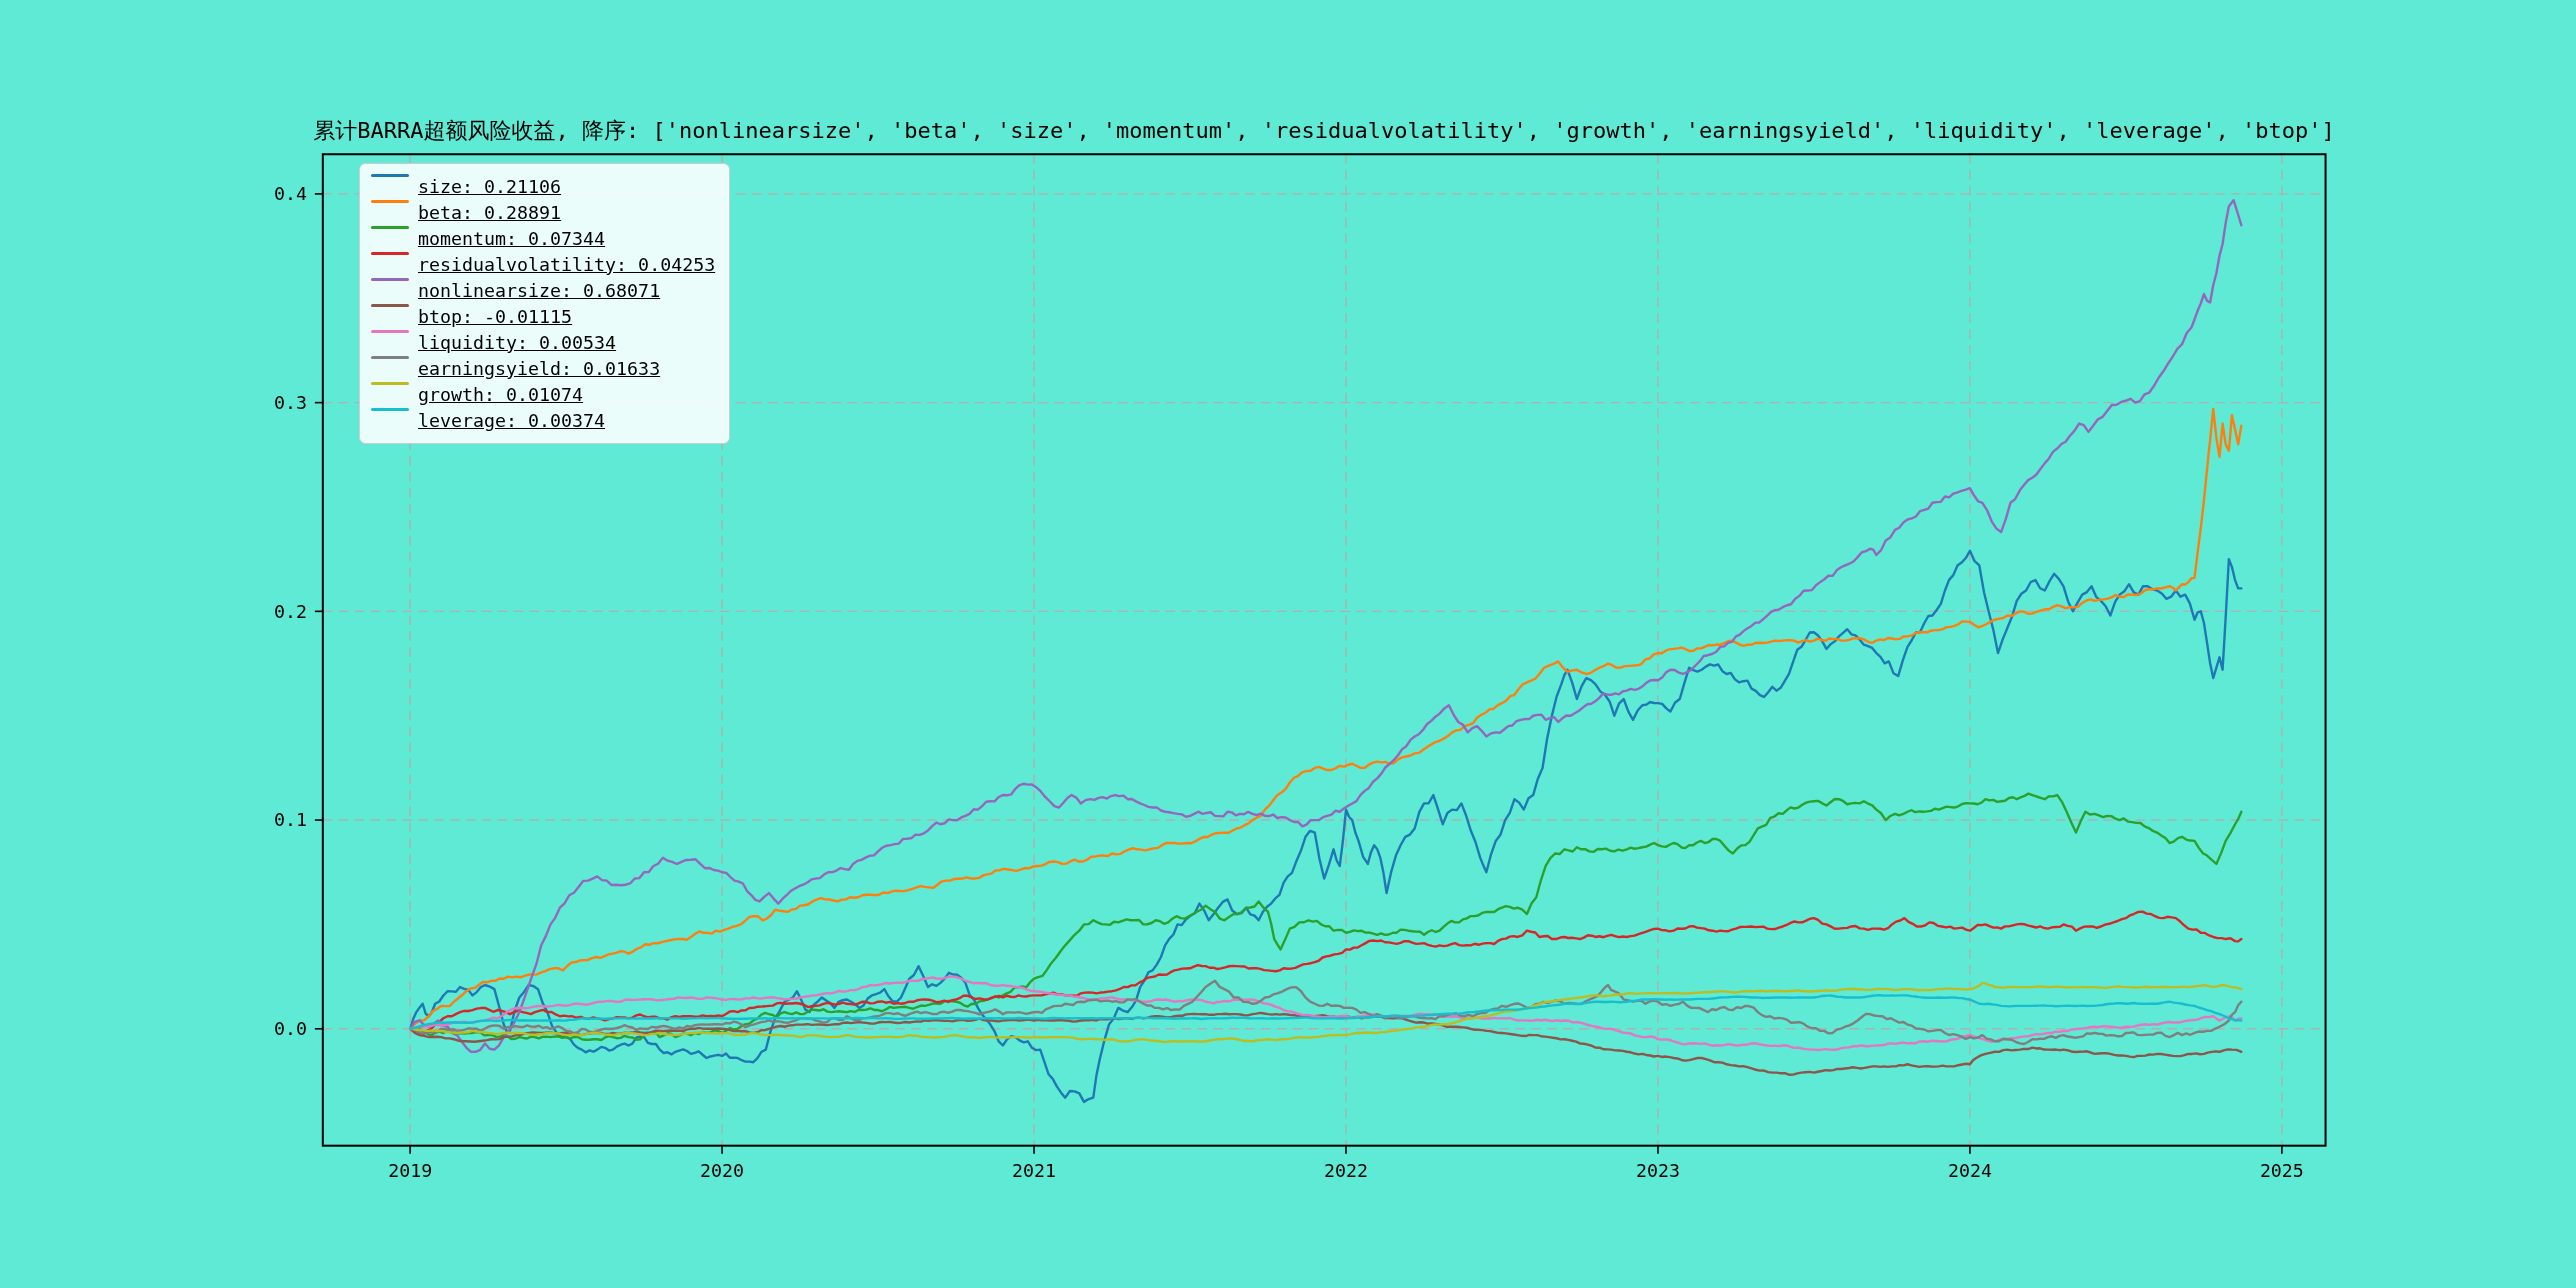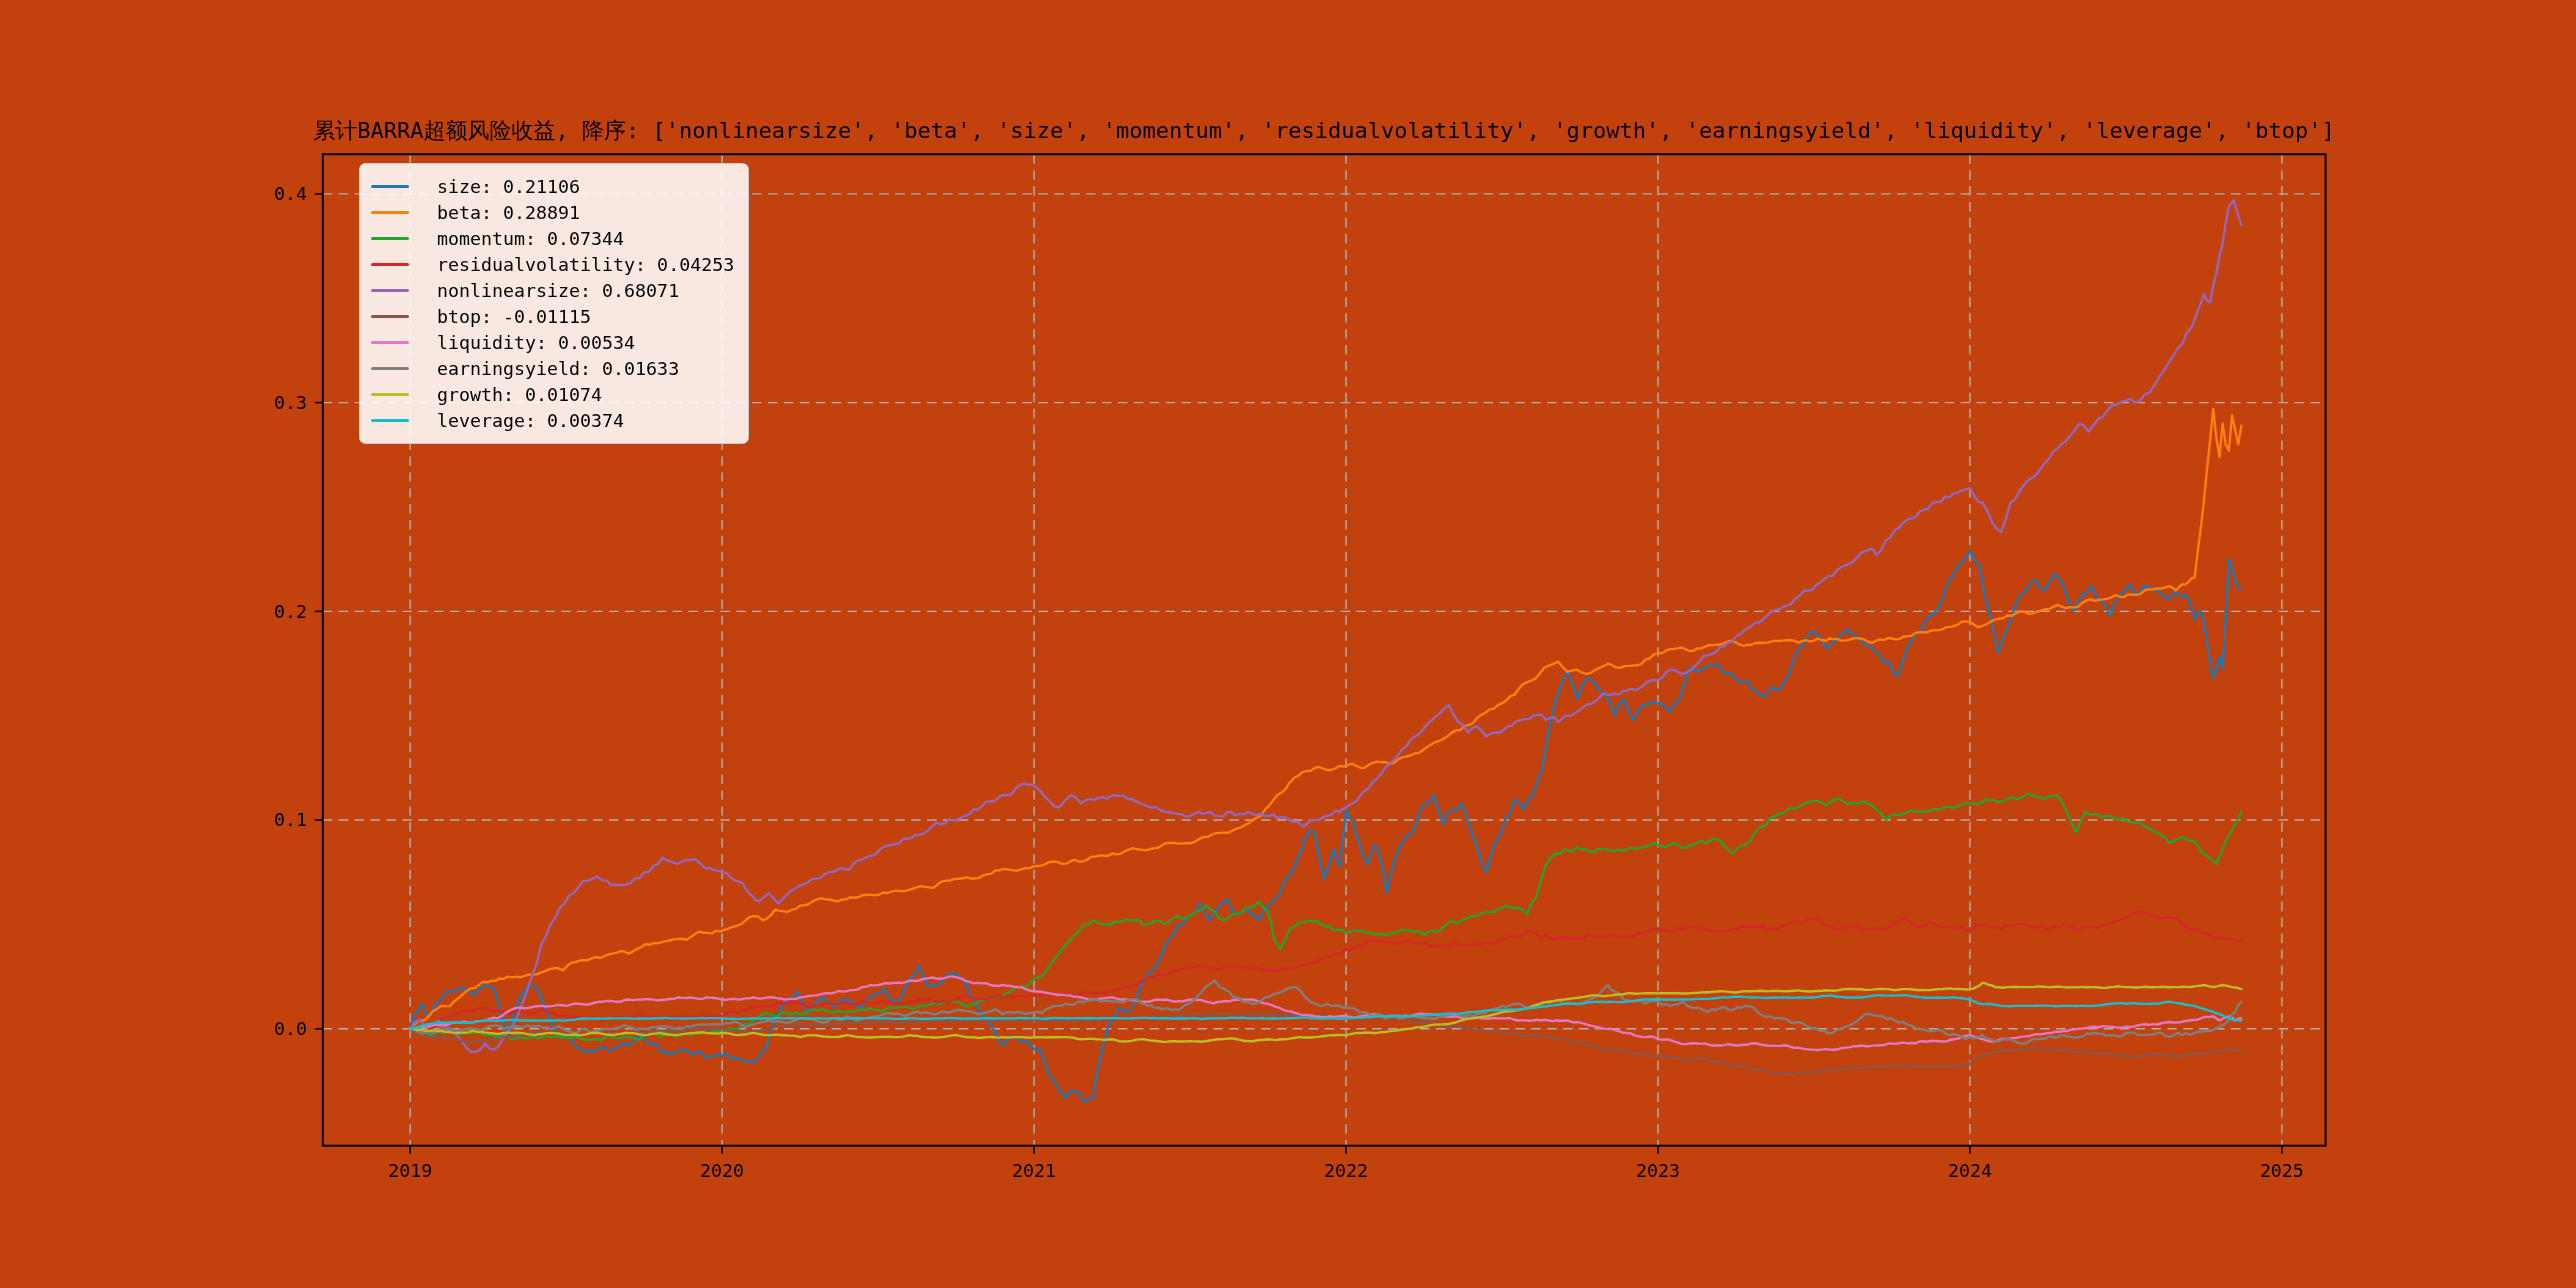--- a/index.html
+++ b/index.html
@@ -1,26 +1,26 @@
 <!DOCTYPE html>
 <html style="font-size:12.7px"><head>
 <meta charset="utf-8">
 <style>
   html,body{margin:0;padding:0;background:#ffffff;}
   body{width:2576px;height:1288px;overflow:hidden;position:relative;
        font-family:"DejaVu Sans Mono","Liberation Mono",monospace;}
-  .figure{position:absolute;inset:0;background:#c2410c;}
+  .figure{position:absolute;inset:0;background:#5eead4;}
   .chart-title{position:absolute;top:116px;left:1324px;transform:translateX(-50%);
        white-space:nowrap;font-size:22px;color:#000;letter-spacing:0;}
   svg{position:absolute;top:0;left:0;}
   .legend{position:absolute;left:359px;top:163px;
        background:rgba(255,255,255,0.88);
        border:1.6px solid #cccccc;border-radius:6.4px;
        padding:9.5px 14.3px 9.5px 11px;box-sizing:border-box;z-index:5;}
-  .legend-row{display:flex;align-items:center;height:26px;gap:28px;}
+  .legend-row{display:flex;align-items:flex-start;height:26px;gap:9px;text-decoration:underline;}
   .legend-swatch{display:inline-block;width:38px;height:3.2px;border-radius:1.6px;flex:0 0 auto;}
   .legend-label{font-size:18.3px;color:#000;white-space:nowrap;line-height:26px;}
 </style>
 </head>
 <body>
 
 <div class="figure">
   <div class="chart-title">累计BARRA超额风险收益,  降序: ['nonlinearsize', 'beta', 'size', 'momentum', 'residualvolatility', 'growth', 'earningsyield', 'liquidity', 'leverage', 'btop']</div>
   <svg id="chart" width="2576" height="1288" viewBox="0 0 3240 1620">
       <line x1="515.8629283488978" y1="194" x2="515.8629283488978" y2="1441" stroke="#b0b0b0" stroke-width="1.8" stroke-dasharray="12 8"></line>

